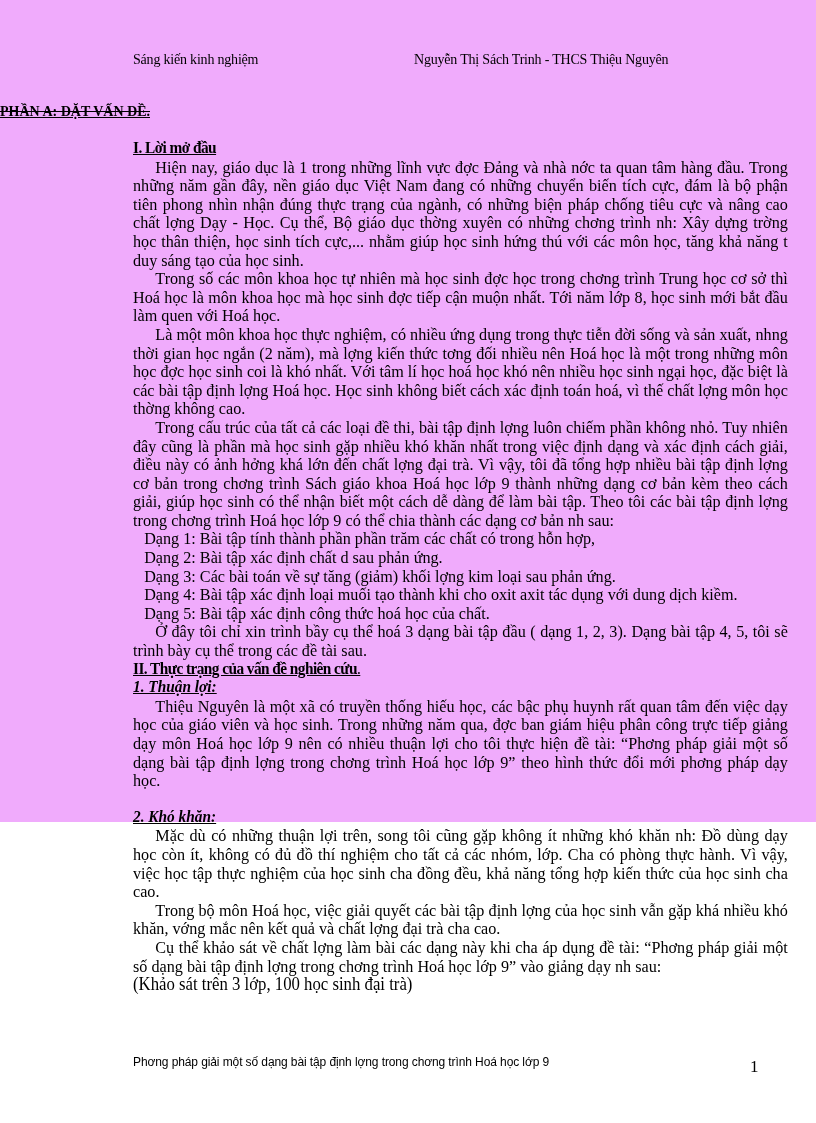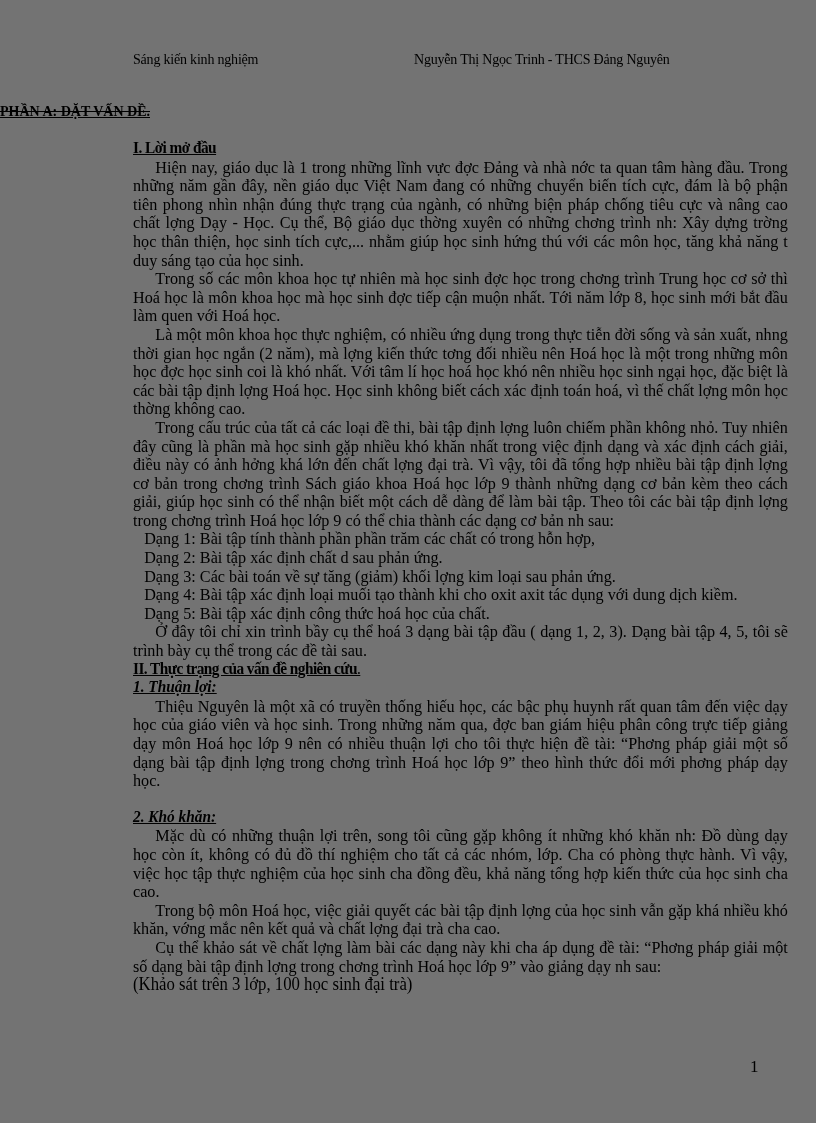--- a/index.html
+++ b/index.html
@@ -1,17 +1,17 @@
 <!DOCTYPE html>
 <html><head>
 <meta charset="utf-8">
 <style>
   html, body { margin: 0; padding: 0; background: #ffffff; }
   body { width: 816px; height: 1123px; position: relative; overflow: hidden; color: #000; }
-  .page { position: absolute; left: 0; top: 0; width: 816px; height: 1123px; background: #737373; }
+  .page { position: absolute; left: 0; top: 0; width: 816px; height: 822px; background: #f0abfc; }
   .hdr { position: absolute; top: 52px; font-family: "Liberation Serif", serif; font-size: 14px; letter-spacing: -0.2px; }
   .hdr-left { left: 133px; }
   .hdr-right { left: 414px; }
   .title { position: absolute; top: 104px; left: 0; width: 816px; text-align: left; font-family: "Liberation Serif", serif; font-weight: bold; font-size: 14px; }
   .title span { text-decoration: underline line-through; }
   .body { position: absolute; left: 133px; top: 139px; width: 655px; font-family: Liberation Serif, serif; font-size: 17.4px; line-height: 18.6px; }
   .body p { margin: 0; text-align: justify; text-align-last: left; transform-origin: left top; }
   .body .ind { text-indent: 24px; }
   .body .sind { text-indent: 12px; }
   .h1 { font-weight: bold; text-decoration: underline; font-size: 16.5px; letter-spacing: -0.6px; margin: 0; }
@@ -21,21 +21,21 @@
   .cond { display: block; transform: scaleX(0.93); transform-origin: left top; width: 107.5%; }
   .footer { position: absolute; left: 133px; top: 1055px; font-family: "Liberation Sans", sans-serif; font-size: 12px; letter-spacing: -0.1px; }
   .pnum { position: absolute; left: 750px; top: 1057px; font-family: "Liberation Serif", serif; font-size: 17px; }
 </style>
 </head>
 <body>
 
 <div class="page">
 
   <div class="hdr hdr-left">Sáng kiến kinh nghiệm</div>
-  <div class="hdr hdr-right">Nguyễn Thị Ngọc Trinh - THCS Đảng Nguyên</div>
+  <div class="hdr hdr-right">Nguyễn Thị Sách Trinh - THCS Thiệu Nguyên</div>
 
   <div class="title"><span>PHẦN A: ĐẶT VẤN ĐỀ.</span></div>
 
   <div class="body">
     <span class="cond">
       <p class="h1">I. Lời mở đầu</p>
       <p class="ind">Hiện nay, giáo dục là 1 trong những lĩnh vực đợc  Đảng và nhà nớc  ta quan tâm hàng đầu. Trong những năm gần đây, nền giáo dục Việt Nam đang có những chuyển biến tích cực, đám là bộ phận tiên phong nhìn nhận đúng thực trạng của ngành, có những biện pháp chống tiêu cực và nâng cao chất lợng  Dạy - Học. Cụ thể, Bộ giáo dục thờng  xuyên có những chơng  trình nh: Xây dựng trờng  học thân thiện, học sinh tích cực,... nhằm giúp học sinh hứng thú với các môn học, tăng khả năng t  duy sáng tạo của học sinh.</p>
       <p class="ind">Trong số các môn khoa học tự nhiên mà học sinh đợc  học trong chơng  trình Trung học cơ sở thì Hoá học là môn khoa học mà học sinh đợc  tiếp cận muộn nhất. Tới năm lớp 8, học sinh mới bắt đầu làm quen với Hoá học.</p>
       <p class="ind">Là một môn khoa học thực nghiệm, có nhiều ứng dụng trong thực tiễn đời sống và sản xuất, nhng  thời gian học ngắn (2 năm), mà lợng  kiến thức tơng  đối nhiều nên Hoá học là một trong những môn học đợc  học sinh coi là khó nhất. Với tâm lí học hoá học khó nên nhiều học sinh ngại học, đặc biệt là các bài tập định lợng Hoá học. Học sinh không biết cách xác định toán hoá, vì thế chất lợng  môn học thờng  không cao.</p>
       <p class="ind">Trong cấu trúc của tất cả các loại đề thi, bài tập định lợng  luôn chiếm phần không nhỏ. Tuy nhiên đây cũng là phần mà học sinh gặp nhiều khó khăn nhất trong việc định dạng và xác định cách giải, điều này có ảnh hởng  khá lớn đến chất lợng đại trà. Vì vậy, tôi đã tổng hợp nhiều bài tập định lợng  cơ bản trong chơng  trình Sách giáo khoa Hoá học lớp 9 thành những dạng cơ bản kèm theo cách giải, giúp học sinh có thể nhận biết một cách dễ dàng để làm bài tập. Theo tôi các bài tập định lợng  trong chơng  trình Hoá học lớp 9 có thể chia thành các dạng cơ bản nh  sau:</p>
@@ -50,15 +50,16 @@
       <p class="ind">Thiệu Nguyên là một xã có truyền thống hiếu học, các bậc phụ huynh rất quan tâm đến việc dạy học của giáo viên và học sinh. Trong những năm qua, đợc  ban giám hiệu phân công trực tiếp giảng dạy môn Hoá học lớp 9 nên có nhiều thuận lợi cho tôi thực hiện đề tài: “Phơng  pháp giải một số dạng bài tập định lợng  trong chơng  trình Hoá học lớp 9” theo hình thức đổi mới phơng  pháp dạy học.</p>
       <div class="gap"></div>
       <p class="h2">2. Khó khăn:</p>
       <p class="ind">Mặc dù có những thuận lợi trên, song tôi cũng gặp không ít những khó khăn nh:  Đồ dùng dạy học còn ít, không có đủ đồ thí nghiệm cho tất cả các nhóm, lớp. Cha  có phòng thực hành. Vì vậy, việc học tập thực nghiệm của học sinh cha  đồng đều, khả năng tổng hợp kiến thức của học sinh cha  cao.</p>
       <p class="ind">Trong bộ môn Hoá học, việc giải quyết các bài tập định lợng  của học sinh vẫn gặp khá nhiều khó khăn, vớng  mắc nên kết quả và chất lợng  đại trà cha  cao.</p>
       <p class="ind">Cụ thể khảo sát về chất lợng  làm bài các dạng này khi cha  áp dụng đề tài: “Phơng  pháp giải một số dạng bài tập định lợng  trong chơng  trình Hoá học lớp 9” vào giảng dạy nh  sau:</p>
       <p class="lg">(Khảo sát trên 3 lớp, 100 học sinh đại trà)</p>
     </span>
   </div>
 
+  <div class="footer">Phơng  pháp giải một số dạng bài tập định lợng  trong chơng  trình Hoá học lớp 9</div>
   <div class="pnum">1</div>
 
 </div>
 
 </body></html>

